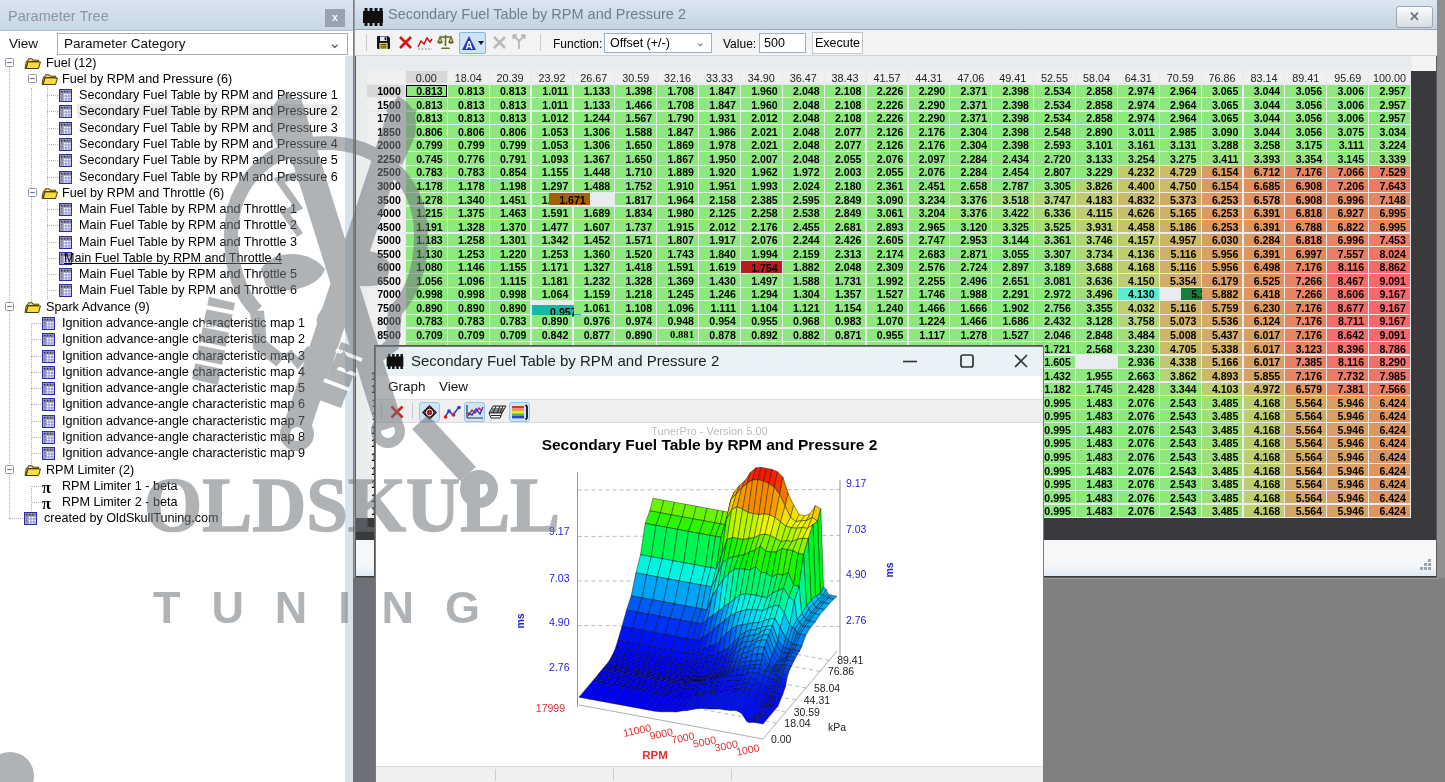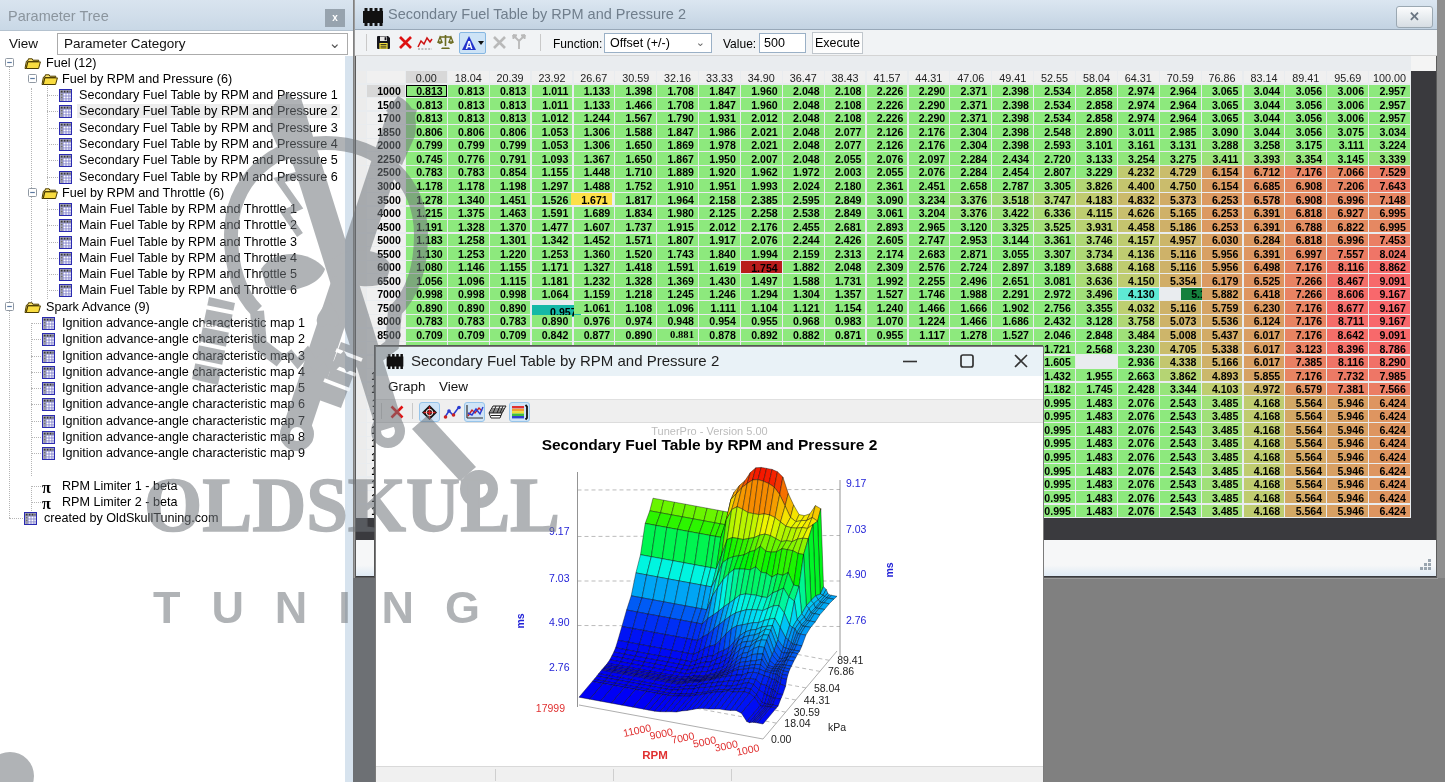--- a/index.html
+++ b/index.html
@@ -395,21 +395,21 @@
 <div class="c dc" style="left:1243.60px;top:179.45px;width:40.68px;height:12.35px;background:#e18f61;">6.685</div>
 <div class="c dc" style="left:1285.48px;top:179.45px;width:40.68px;height:12.35px;background:#e48a61;">6.908</div>
 <div class="c dc" style="left:1327.36px;top:179.45px;width:40.68px;height:12.35px;background:#e78463;">7.206</div>
 <div class="c dc" style="left:1369.24px;top:179.45px;width:40.68px;height:12.35px;background:#eb7b65;">7.643</div>
 <div class="c hd" style="left:357.00px;top:193.00px;width:9.00px;height:12.35px;background:#ececec;"></div>
 <div class="c rh" style="left:367.00px;top:193.00px;width:37.80px;height:12.35px;background:#f0f0f0;">3500</div>
 <div class="c dc" style="left:406.00px;top:193.00px;width:40.68px;height:12.35px;background:#8de97d;">1.278</div>
 <div class="c dc" style="left:447.88px;top:193.00px;width:40.68px;height:12.35px;background:#8de97d;">1.340</div>
 <div class="c dc" style="left:489.76px;top:193.00px;width:40.68px;height:12.35px;background:#8de97d;">1.451</div>
 <div class="c dc" style="left:531.64px;top:193.00px;width:40.68px;height:12.35px;background:#8de97d;">1.526</div>
-<div class="c dc" style="left:549px;top:193.00px;width:40.68px;height:12.35px;background:#fde047;margin-left:22px;">1.671</div>
+<div class="c dc" style="left:549px;top:193.00px;width:40.68px;height:12.35px;background:#a16207;">1.671</div>
 <div class="c dc" style="left:615.40px;top:193.00px;width:40.68px;height:12.35px;background:#8de97d;">1.817</div>
 <div class="c dc" style="left:657.28px;top:193.00px;width:40.68px;height:12.35px;background:#8de97d;">1.964</div>
 <div class="c dc" style="left:699.16px;top:193.00px;width:40.68px;height:12.35px;background:#8de97d;">2.158</div>
 <div class="c dc" style="left:741.04px;top:193.00px;width:40.68px;height:12.35px;background:#8de97d;">2.385</div>
 <div class="c dc" style="left:782.92px;top:193.00px;width:40.68px;height:12.35px;background:#8de97d;">2.595</div>
 <div class="c dc" style="left:824.80px;top:193.00px;width:40.68px;height:12.35px;background:#8de97d;">2.849</div>
 <div class="c dc" style="left:866.68px;top:193.00px;width:40.68px;height:12.35px;background:#8de97d;">3.090</div>
 <div class="c dc" style="left:908.56px;top:193.00px;width:40.68px;height:12.35px;background:#8fe87c;">3.234</div>
 <div class="c dc" style="left:950.44px;top:193.00px;width:40.68px;height:12.35px;background:#99e47a;">3.376</div>
 <div class="c dc" style="left:992.32px;top:193.00px;width:40.68px;height:12.35px;background:#a2df78;">3.518</div>
@@ -1214,21 +1214,21 @@
             <rect x="0.5" y="0.5" width="12" height="12" fill="#fff" stroke="#2a2ab0" stroke-width="1.3"></rect>
             <path d="M1 4.1h11M1 7h11M1 9.9h11M4.1 1v11M7 1v11M9.9 1v11" stroke="#7878c8" stroke-width="0.8"></path>
             <rect x="1.5" y="1.5" width="2.2" height="2.2" fill="#383838"></rect>
             <rect x="4.6" y="1.5" width="2" height="2.2" fill="#383838"></rect>
             <rect x="7.5" y="1.5" width="2" height="2.2" fill="#383838"></rect>
             <rect x="10.4" y="1.5" width="1.2" height="2.2" fill="#383838"></rect>
             <rect x="1.5" y="4.6" width="2.2" height="2" fill="#707070"></rect>
             <rect x="1.5" y="7.5" width="2.2" height="2" fill="#707070"></rect>
             <rect x="1.5" y="10.4" width="2.2" height="1.2" fill="#707070"></rect>
           </svg></span></span>
-<span class="tt" style="position:absolute;left:77px;top:1px;">Main Fuel Table by RPM and Throttle 4</span>
+<span class="tt" style="position:absolute;left:62px;top:1px;text-decoration:underline;">Main Fuel Table by RPM and Throttle 4</span>
 </div>
 <div class="trow" style="top:266.1px;">
 <span style="position:absolute;left:47px;top:8px;width:11px;border-top:1px dotted #b5b5b5;"></span>
 <span style="position:absolute;left:59px;top:1px;"><span class="gi"><svg width="13" height="13" viewBox="0 0 13 13">
             <rect x="0.5" y="0.5" width="12" height="12" fill="#fff" stroke="#2a2ab0" stroke-width="1.3"></rect>
             <path d="M1 4.1h11M1 7h11M1 9.9h11M4.1 1v11M7 1v11M9.9 1v11" stroke="#7878c8" stroke-width="0.8"></path>
             <rect x="1.5" y="1.5" width="2.2" height="2.2" fill="#383838"></rect>
             <rect x="4.6" y="1.5" width="2" height="2.2" fill="#383838"></rect>
             <rect x="7.5" y="1.5" width="2" height="2.2" fill="#383838"></rect>
             <rect x="10.4" y="1.5" width="1.2" height="2.2" fill="#383838"></rect>
@@ -1391,20 +1391,31 @@
             <path d="M1 4.1h11M1 7h11M1 9.9h11M4.1 1v11M7 1v11M9.9 1v11" stroke="#7878c8" stroke-width="0.8"></path>
             <rect x="1.5" y="1.5" width="2.2" height="2.2" fill="#383838"></rect>
             <rect x="4.6" y="1.5" width="2" height="2.2" fill="#383838"></rect>
             <rect x="7.5" y="1.5" width="2" height="2.2" fill="#383838"></rect>
             <rect x="10.4" y="1.5" width="1.2" height="2.2" fill="#383838"></rect>
             <rect x="1.5" y="4.6" width="2.2" height="2" fill="#707070"></rect>
             <rect x="1.5" y="7.5" width="2.2" height="2" fill="#707070"></rect>
             <rect x="1.5" y="10.4" width="2.2" height="1.2" fill="#707070"></rect>
           </svg></span></span>
 <span class="tt" style="position:absolute;left:60px;top:1px;">Ignition advance-angle characteristic map 9</span>
+</div>
+<div class="trow" style="top:461.5px;">
+<span style="position:absolute;left:5px;top:3px;"><span class="eb"><svg width="9" height="9" viewBox="0 0 9 9">
+            <rect x="0.5" y="0.5" width="8" height="8" fill="#fff" stroke="#9099a3" rx="1"></rect>
+            <path d="M2.2 4.5h4.6" stroke="#5a78a0" stroke-width="1.2"></path>
+          </svg></span></span>
+<span style="position:absolute;left:24px;top:1px;"><span class="gi"><svg width="17" height="14" viewBox="0 0 17 14">
+            <path d="M1 12.5 L2.4 5.2 L4.1 4.4 L4.4 2.8 L8.2 2.8 L8.8 4.2 L14.8 4.2 L14.4 5.6 L3.7 5.6 L2.3 12.5 Z" fill="#ffe66a" stroke="#4a3b00" stroke-width="1"></path>
+            <path d="M2.3 12.5 L3.9 5.9 L16.4 5.9 L14.6 12.5 Z" fill="#f9dc40" stroke="#4a3b00" stroke-width="1"></path>
+          </svg></span></span>
+<span class="tt" style="position:absolute;left:44px;top:1px;">RPM Limiter (2)</span>
 </div>
 <div class="trow" style="top:477.8px;">
 <span style="position:absolute;left:31px;top:8px;width:10px;border-top:1px dotted #b5b5b5;"></span>
 <span style="position:absolute;left:42px;top:1px;"><span class="gi" style="font-weight:bold;font-size:16px;line-height:13px;font-family:Liberation Serif,serif;">π</span></span>
 <span class="tt" style="position:absolute;left:60px;top:1px;">RPM Limiter 1 - beta</span>
 </div>
 <div class="trow" style="top:494.1px;">
 <span style="position:absolute;left:31px;top:8px;width:10px;border-top:1px dotted #b5b5b5;"></span>
 <span style="position:absolute;left:42px;top:1px;"><span class="gi" style="font-weight:bold;font-size:16px;line-height:13px;font-family:Liberation Serif,serif;">π</span></span>
 <span class="tt" style="position:absolute;left:60px;top:1px;">RPM Limiter 2 - beta</span>

